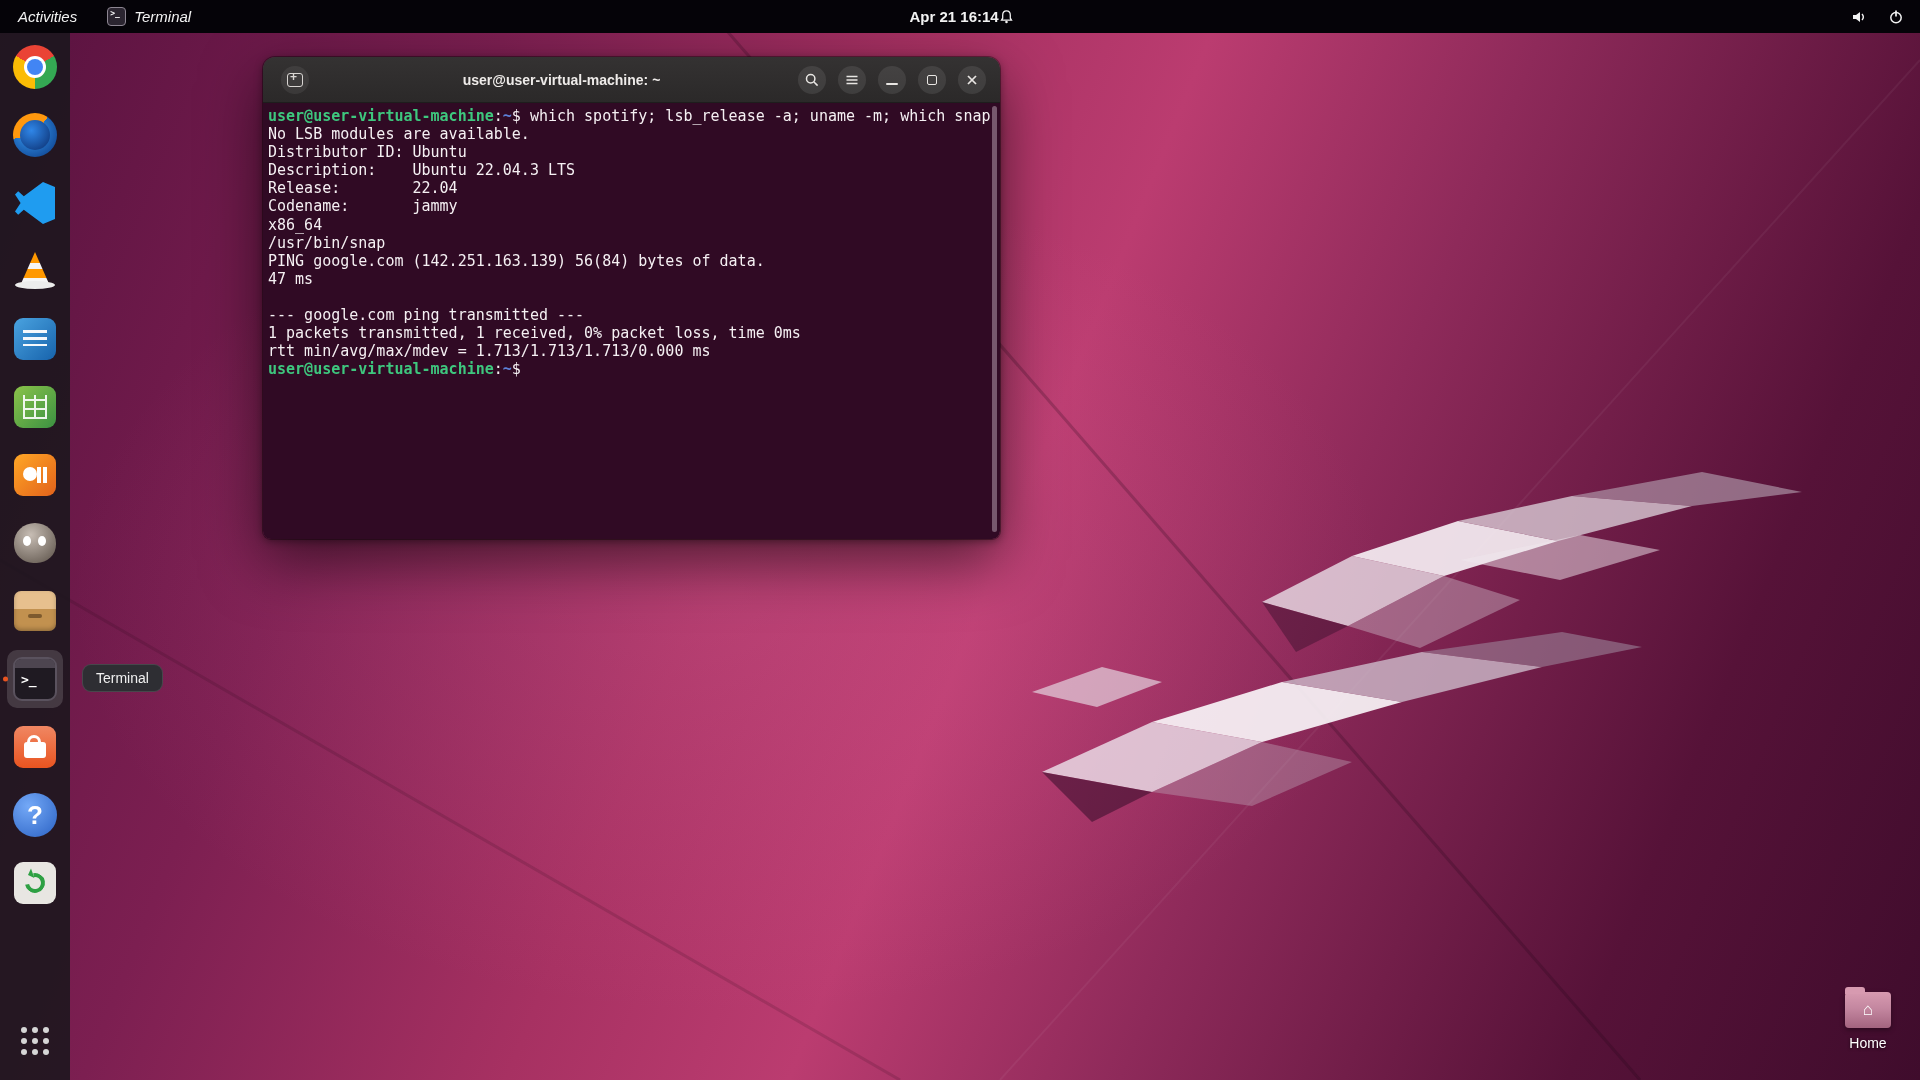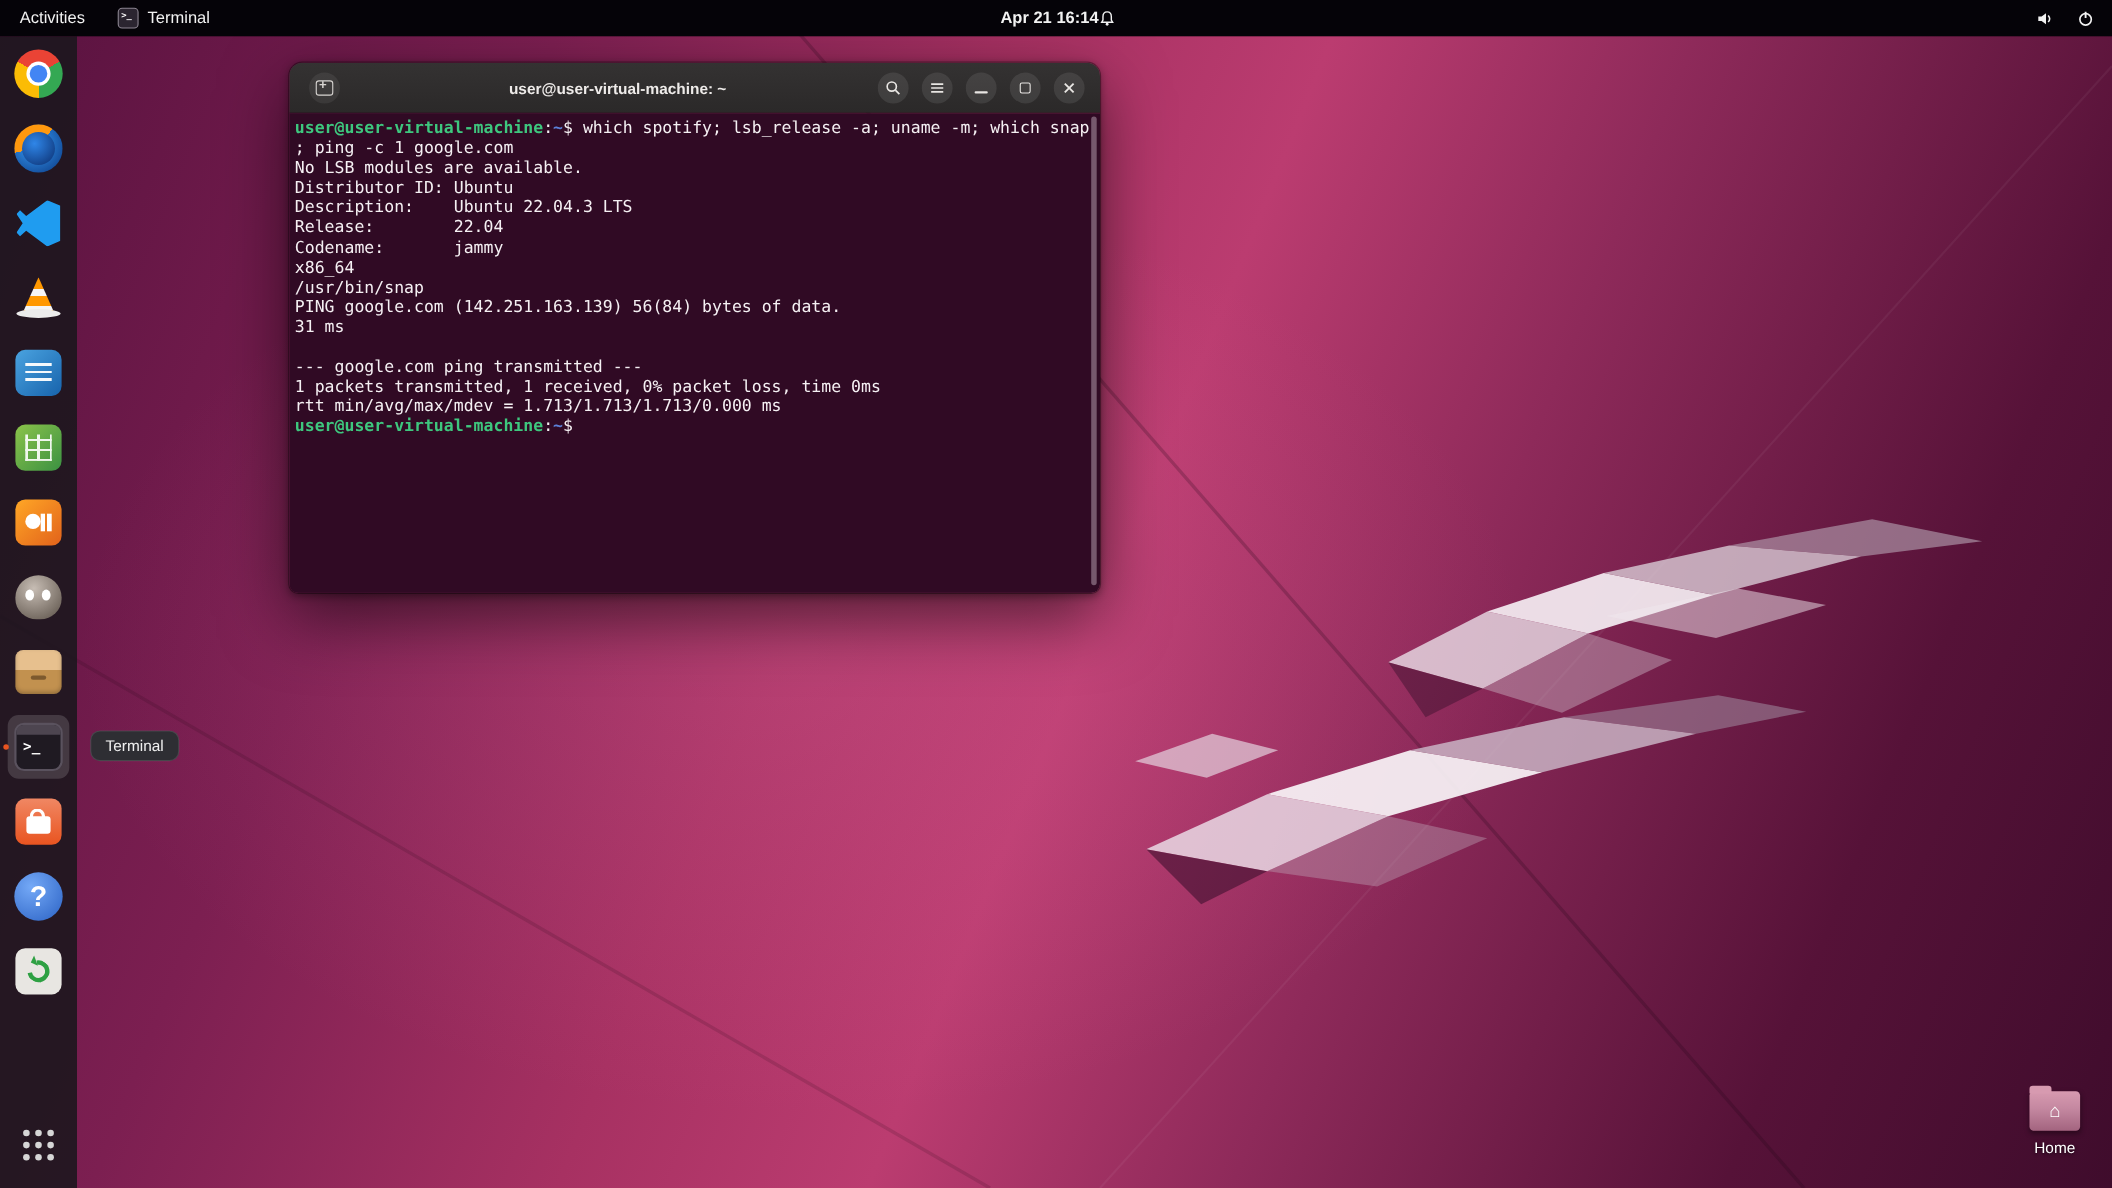--- a/index.html
+++ b/index.html
@@ -6,21 +6,21 @@
   #screen{position:relative;width:1920px;height:1080px;overflow:hidden;
     font-family:"Liberation Sans","DejaVu Sans",sans-serif;
     background:
       radial-gradient(1100px 700px at 38% 55%, rgba(226,106,160,.25), transparent 60%),
       linear-gradient(112deg,#58123f 0%,#7c1f51 22%,#a73162 40%,#bb3c70 52%,#8e2a5a 66%,#561238 85%,#3f0c2c 100%);
   }
   #wallpaper-art{position:absolute;inset:0;z-index:0;pointer-events:none;}
   
   #topbar{position:absolute;left:0;top:0;right:0;height:33px;background:#050308;color:#f2f2f2;
     display:flex;align-items:center;z-index:20;font-size:15px;}
-  .tb-group{display:flex;align-items:center;height:100%;}
+  .tb-group{display:flex;align-items:center;height:100%;font-style:italic;}
   #activities{padding:0 18px;height:100%;display:flex;align-items:center;cursor:pointer;}
   #app-indicator{display:flex;align-items:center;gap:8px;padding:0 12px;height:100%;}
   .mini-term{width:17px;height:17px;border-radius:4px;background:#2b2530;border:1px solid #8d8692;position:relative;}
   .mini-term::after{content:">_";position:absolute;left:2px;top:1px;font:bold 8px "DejaVu Sans Mono",monospace;color:#fff;}
   #clock-group{position:absolute;left:50%;top:0;transform:translateX(-48%);height:33px;display:flex;align-items:center;font-weight:bold;}
   #topbar-right{margin-left:auto;display:flex;align-items:center;gap:20px;padding-right:16px;height:100%;}
   .tb-icon{display:flex;align-items:center;}
   
   #dock{position:absolute;left:0;top:33px;bottom:0;width:70px;background:rgba(26,23,29,.88);z-index:10;
     display:flex;flex-direction:column;align-items:center;}
@@ -276,30 +276,29 @@
           <svg width="14" height="14" viewBox="0 0 14 14">
               <line x1="3" y1="3" x2="11" y2="11" stroke="#e8e6e3" stroke-width="1.7"></line>
               <line x1="11" y1="3" x2="3" y2="11" stroke="#e8e6e3" stroke-width="1.7"></line>
             </svg>
         </span>
       </span>
     </div>
     <div id="terminal-screen" style="background: rgb(48, 10, 36); color: rgb(245, 240, 243);">
       <div id="term-lines">
           <div class="t-line"><span class="sg-g">user@user-virtual-machine</span><span class="sg-f">:</span><span class="sg-b">~</span><span class="sg-f">$ which spotify; lsb_release -a; uname -m; which snap</span></div>
-          <div class="t-line"><span class="sg-f">; ping -c 1 google.com</span></div>
           <div class="t-line"><span class="sg-f">No LSB modules are available.</span></div>
           <div class="t-line"><span class="sg-f">Distributor ID: Ubuntu</span></div>
           <div class="t-line"><span class="sg-f">Description:    Ubuntu 22.04.3 LTS</span></div>
           <div class="t-line"><span class="sg-f">Release:        22.04</span></div>
           <div class="t-line"><span class="sg-f">Codename:       jammy</span></div>
           <div class="t-line"><span class="sg-f">x86_64</span></div>
           <div class="t-line"><span class="sg-f">/usr/bin/snap</span></div>
           <div class="t-line"><span class="sg-f">PING google.com (142.251.163.139) 56(84) bytes of data.</span></div>
-          <div class="t-line"><span class="sg-f">31 ms</span></div>
+          <div class="t-line"><span class="sg-f">47 ms</span></div>
           <div class="t-line"><span class="sg-f"></span></div>
           <div class="t-line"><span class="sg-f">--- google.com ping transmitted ---</span></div>
           <div class="t-line"><span class="sg-f">1 packets transmitted, 1 received, 0% packet loss, time 0ms</span></div>
           <div class="t-line"><span class="sg-f">rtt min/avg/max/mdev = 1.713/1.713/1.713/0.000 ms</span></div>
           <div class="t-line"><span class="sg-g">user@user-virtual-machine</span><span class="sg-f">:</span><span class="sg-b">~</span><span class="sg-f">$ </span></div>
         </div>
       <div id="term-scrollbar">
         <div id="term-thumb"></div>
       </div>
     </div>

